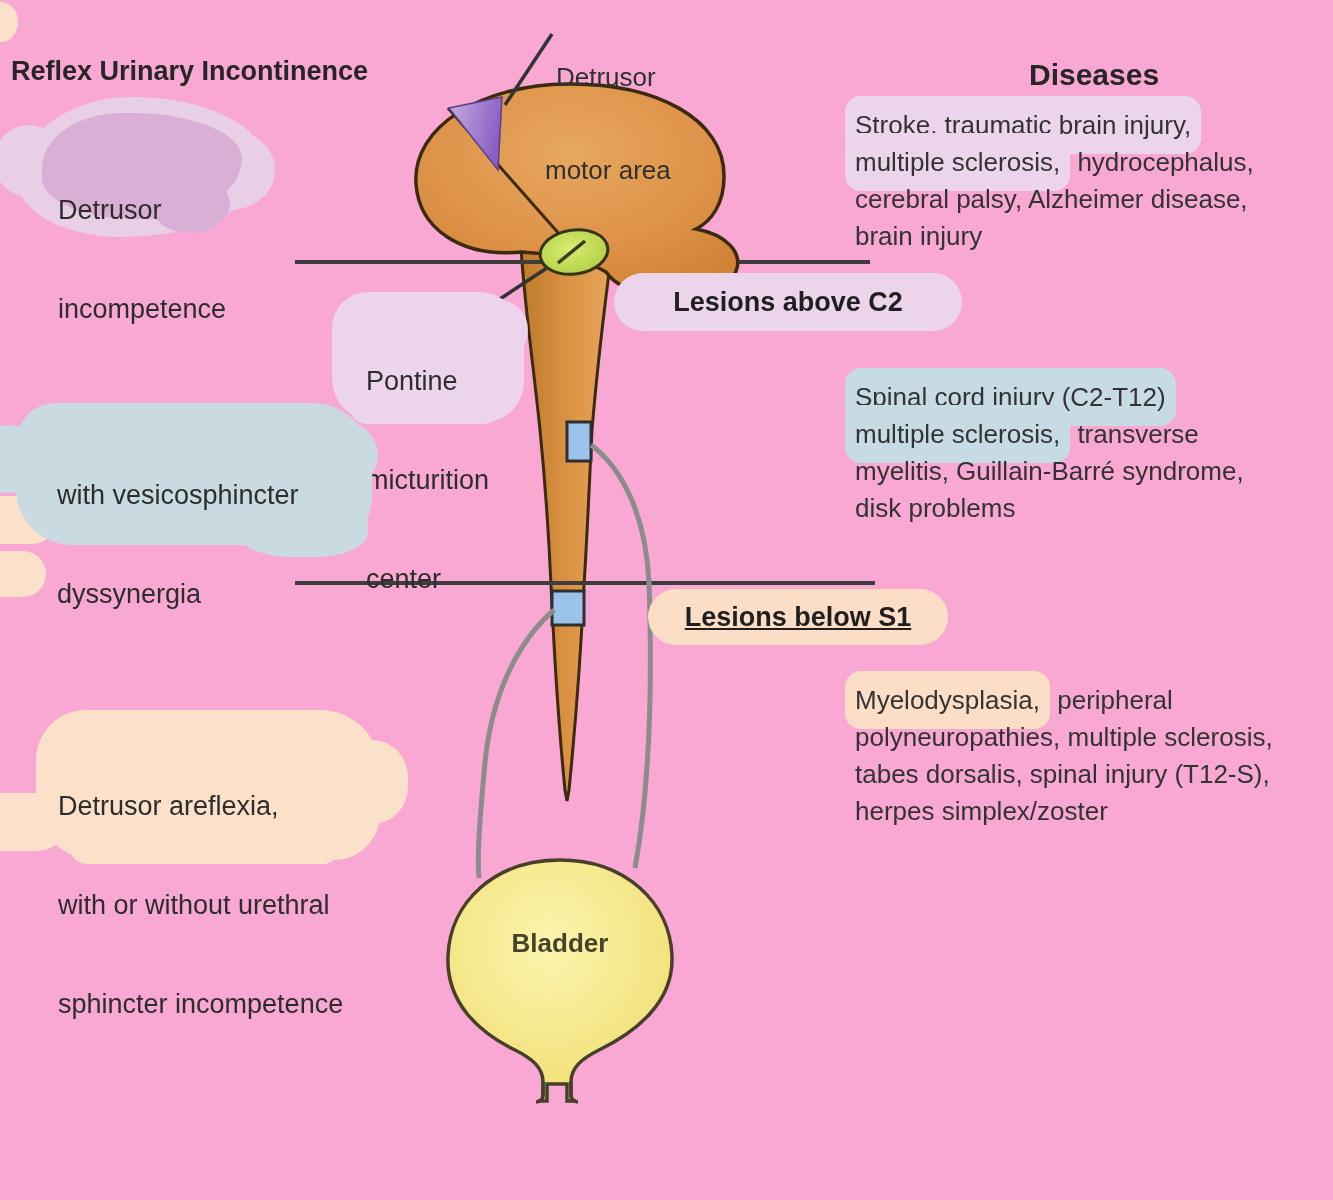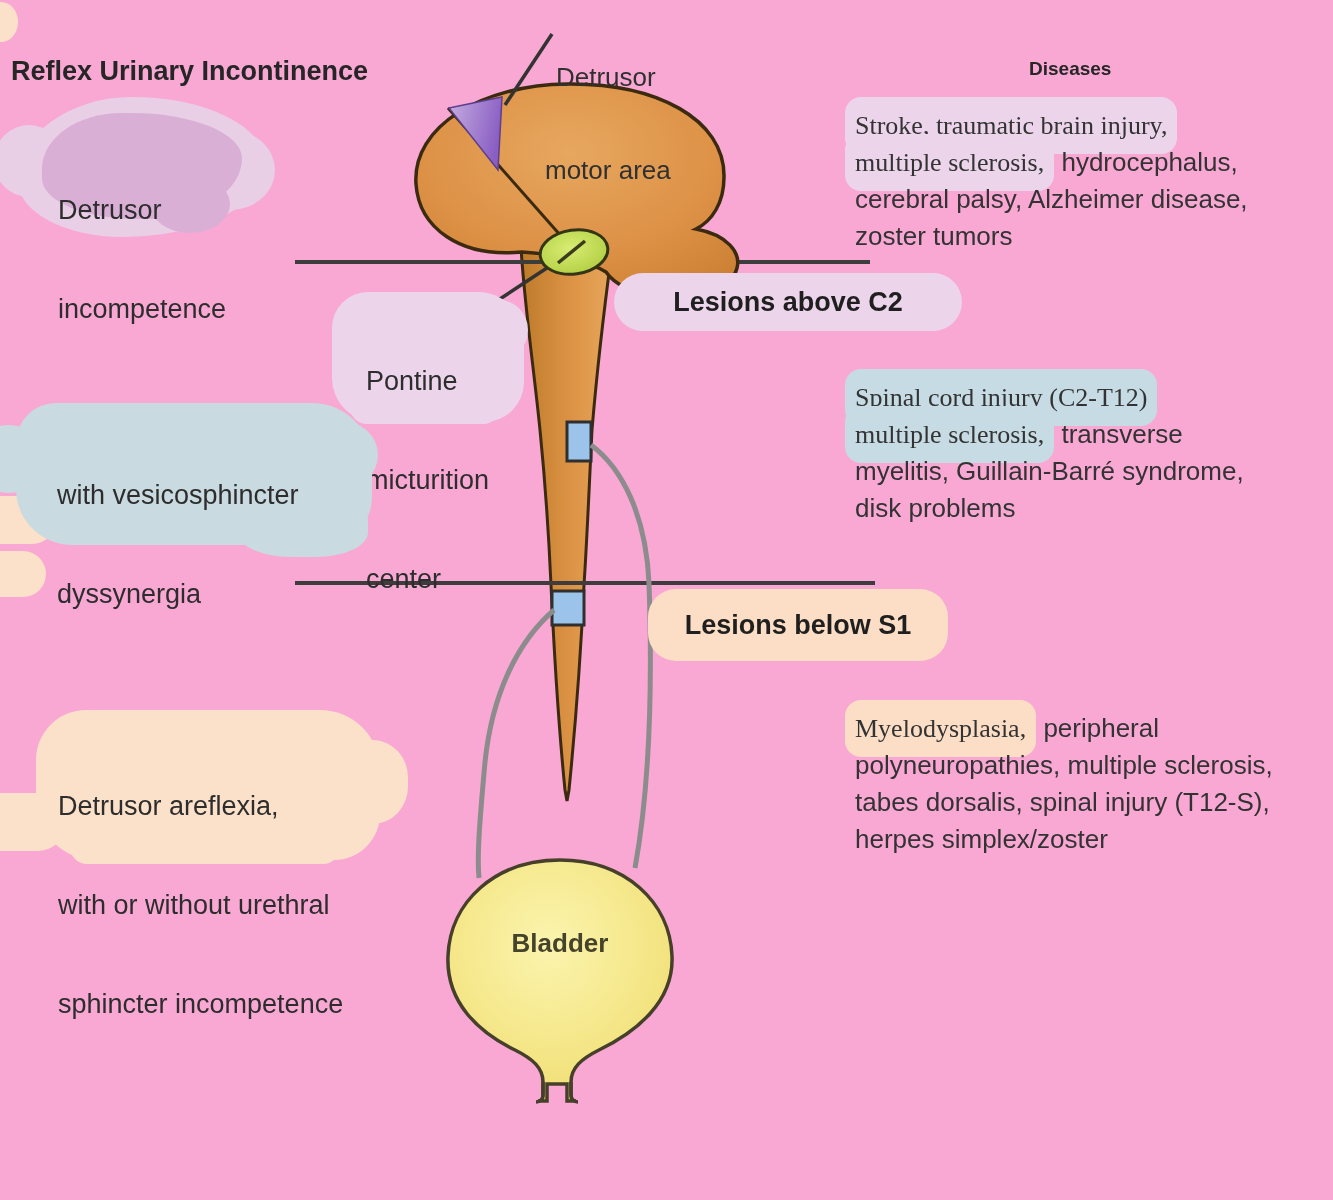--- a/index.html
+++ b/index.html
@@ -3,35 +3,35 @@
 <meta charset="utf-8">
 <style>
   html,body{margin:0;padding:0;background:#ffffff;}
   .stage{
     position:relative;width:1333px;height:1200px;overflow:hidden;background:#f9a8d4;
     font-family:"Liberation Sans","DejaVu Sans",sans-serif;color:var(--text-dark);
   }
   .abs{position:absolute;}
   .txt{position:absolute;white-space:pre;}
   .title{font-size:27px;font-weight:bold;color:#262626;}
-  .header{font-size:19px;font-weight:bold;color:#262626;}
+  .header{font-size:30px;font-weight:bold;color:#262626;}
   .ptr-label{font-size:26px;line-height:31px;color:#303030;}
   .cond-text{font-size:27px;line-height:33px;color:#2d2d2d;}
   .dgroup{position:absolute;font-size:26px;line-height:37px;color:#333333;}
   .dline{white-space:pre;}
-  .hl{padding:14px 10px;margin-left:-10px;border-radius:16px;font-family:Liberation Serif, serif;}
+  .hl{padding:14px 10px;margin-left:-10px;border-radius:16px;}
   .hl-pink{background:var(--pink-hl);}
   .hl-blue{background:var(--blue-hl);}
   .hl-peach{background:var(--peach-hl);}
   .pill{
     position:absolute;display:flex;align-items:center;justify-content:center;
     font-size:27px;font-weight:bold;color:#1f1f1f;
   }
   .pill-above{left:614px;top:273px;width:348px;height:58px;border-radius:29px;background:var(--pink-hl);}
-  .pill-below{left:648px;top:589px;width:300px;height:72px;border-radius:28px;background:var(--peach-hl);}
+  .pill-below{left:648px;top:589px;width:300px;height:56px;border-radius:28px;background:var(--peach-hl);text-decoration:underline;}
   .cloud,.bump{position:absolute;}
   .bump{border-radius:50%;}
   
   .cloud-pink-outer{left:18px;top:97px;width:248px;height:140px;background:var(--pink-cloud-outer);
     border-radius:46% 54% 58% 42% / 60% 48% 52% 40%;}
   .cloud-pink-b1{left:185px;top:130px;width:90px;height:80px;background:var(--pink-cloud-outer);}
   .cloud-pink-b2{left:-6px;top:125px;width:70px;height:72px;background:var(--pink-cloud-outer);}
   .cloud-pink-inner{left:42px;top:113px;width:200px;height:106px;background:var(--pink-cloud-inner);
     border-radius:42% 58% 50% 50% / 55% 45% 60% 40%;}
   .cloud-pink-b3{left:150px;top:175px;width:80px;height:58px;background:var(--pink-cloud-inner);}
@@ -201,31 +201,31 @@
   <div class="txt cond-text" style="left:58px;top:724px;">
     <div>Detrusor areflexia,</div>
     <div>with or without urethral</div>
     <div>sphincter incompetence</div>
   </div>
 
   <div class="dgroup" style="left:855px;top:107px;">
     <div class="dline"><span class="hl hl-pink">Stroke, traumatic brain injury,</span></div>
     <div class="dline"><span class="hl hl-pink">multiple sclerosis,</span><span> hydrocephalus,</span></div>
     <div class="dline"><span>cerebral palsy, Alzheimer disease,</span></div>
-    <div class="dline"><span>zoster tumors</span></div>
+    <div class="dline"><span>brain injury</span></div>
   </div>
 
   <div class="dgroup" style="left:855px;top:379px;">
     <div class="dline"><span class="hl hl-blue">Spinal cord injury (C2-T12)</span></div>
     <div class="dline"><span class="hl hl-blue">multiple sclerosis,</span><span> transverse</span></div>
     <div class="dline"><span>myelitis, Guillain-Barré syndrome,</span></div>
     <div class="dline"><span>disk problems</span></div>
   </div>
 
-  <div class="dgroup" style="left:855px;top:710px;">
+  <div class="dgroup" style="left:855px;top:682px;">
     <div class="dline"><span class="hl hl-peach">Myelodysplasia,</span><span> peripheral</span></div>
     <div class="dline"><span>polyneuropathies, multiple sclerosis,</span></div>
     <div class="dline"><span>tabes dorsalis, spinal injury (T12-S),</span></div>
     <div class="dline"><span>herpes simplex/zoster</span></div>
   </div>
 
   <div class="txt" style="left:460px;top:928px;width:200px;text-align:center;font-size:26px;font-weight:bold;color:#454329;">Bladder</div>
 
 </div>
 

